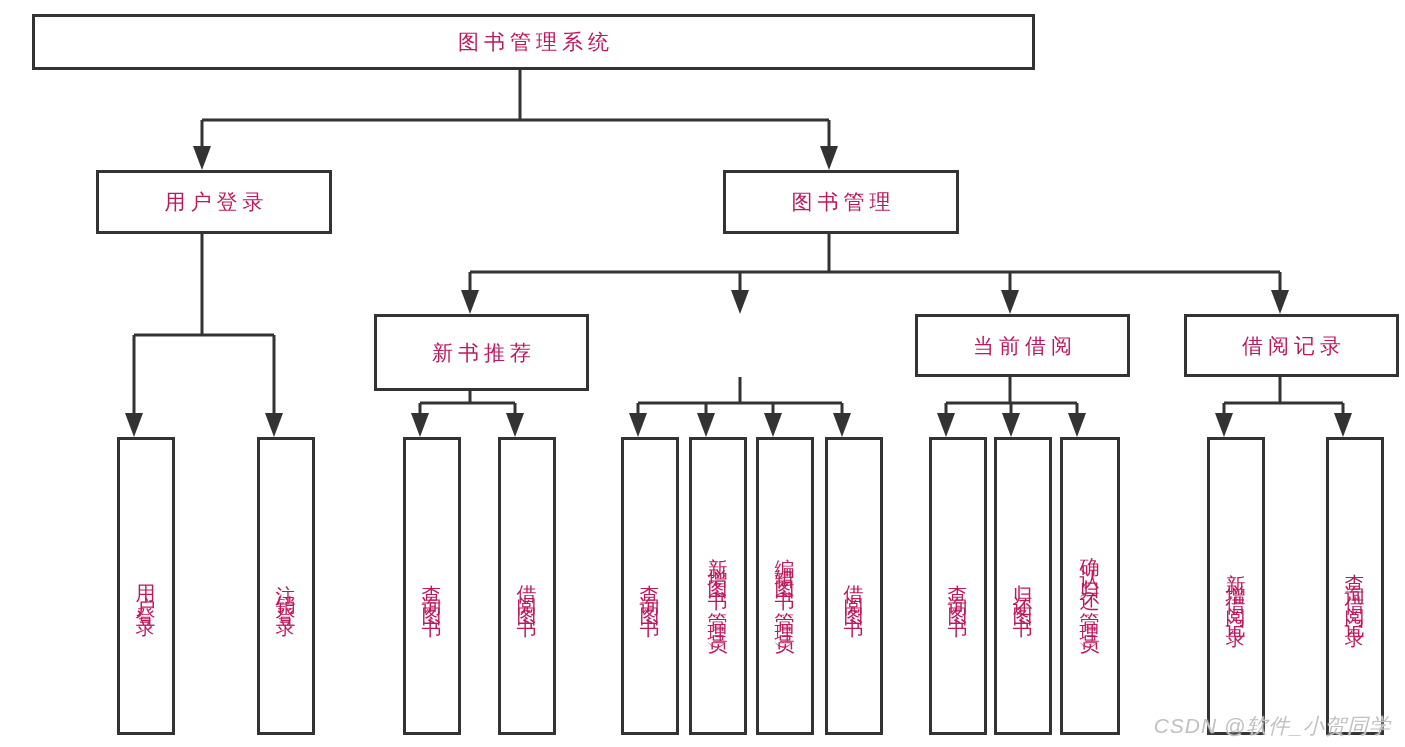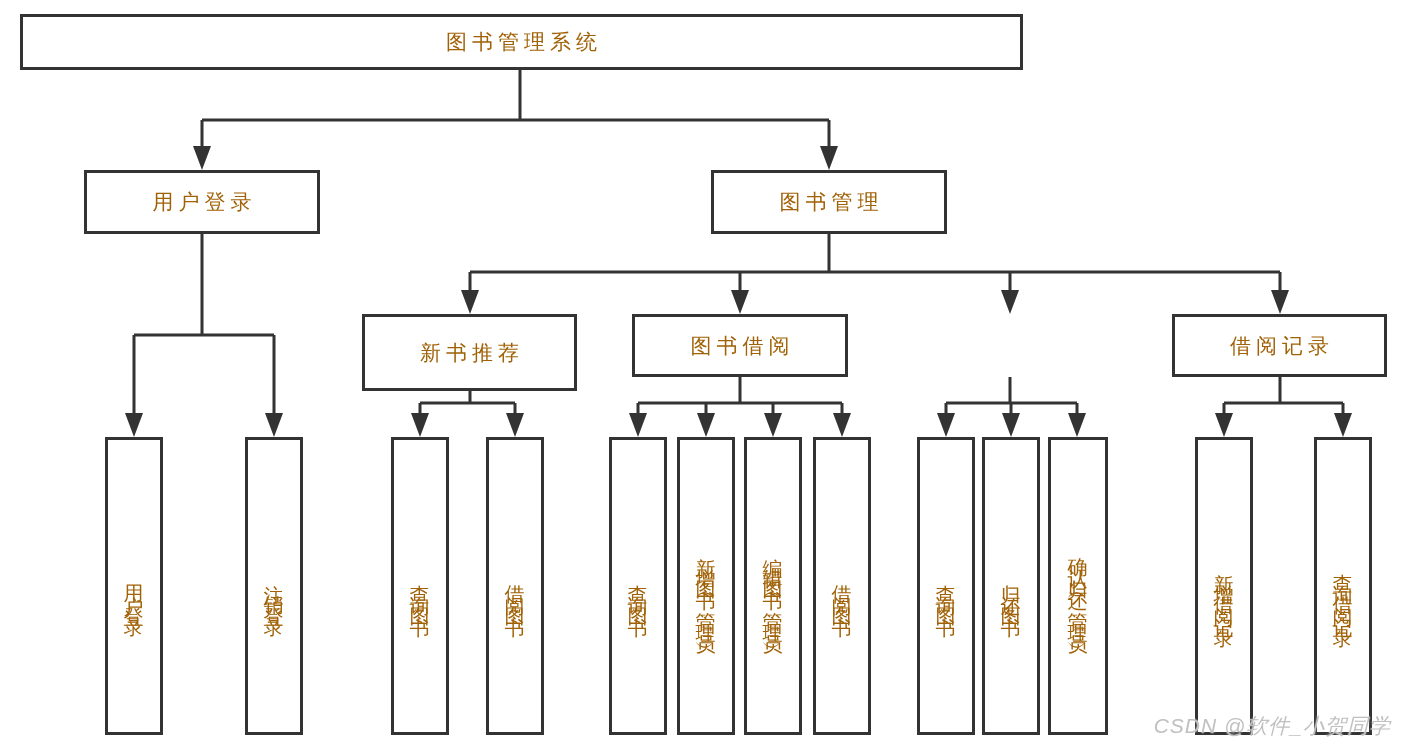--- a/index.html
+++ b/index.html
@@ -3,21 +3,21 @@
 <meta charset="utf-8">
 <style>
   html,body{margin:0;padding:0;background:#ffffff;}
   #stage{
     position:relative;width:1405px;height:747px;background:#ffffff;
     font-family:"Liberation Sans","DejaVu Sans",sans-serif;overflow:hidden;
   }
   #connectors{position:absolute;left:0;top:0;width:1405px;height:747px;pointer-events:none;}
   .box{
     position:absolute;box-sizing:border-box;border:3px solid #333333;background:#ffffff;
-    display:flex;align-items:center;justify-content:center;color:#a16207;
+    display:flex;align-items:center;justify-content:center;color:#be185d;margin-left:12px;
   }
   .h-box{font-size:21px;letter-spacing:5px;text-indent:5px;white-space:nowrap;}
   .v-box{
     writing-mode:vertical-rl;text-orientation:mixed;
     font-size:20px;letter-spacing:11px;line-height:1;
     padding-top:10px;
   }
   .watermark{
     position:absolute;right:14px;bottom:7px;
     font-size:21px;color:#c0c0c0;letter-spacing:1px;white-space:nowrap;
@@ -72,21 +72,21 @@
       <polygon points="1334,413 1352,413 1343,437"></polygon>
     </g>
   </svg>
 
   <div class="box h-box" style="left:20px;top:14px;width:1003px;height:56px;">图书管理系统</div>
 
   <div class="box h-box" style="left:84px;top:170px;width:236px;height:64px;">用户登录</div>
   <div class="box h-box" style="left:711px;top:170px;width:236px;height:64px;">图书管理</div>
 
   <div class="box h-box" style="left:362px;top:314px;width:215px;height:77px;">新书推荐</div>
-  <div class="box h-box" style="left:632px;top:314px;width:216px;height:63px;">图书借阅</div>
+  <div class="box h-box" style="left:903px;top:314px;width:215px;height:63px;">当前借阅</div>
   <div class="box h-box" style="left:1172px;top:314px;width:215px;height:63px;text-align:right;">借阅记录</div>
 
   <div class="box v-box" style="left:105px;top:437px;width:58px;height:298px;">用户登录</div>
   <div class="box v-box" style="left:245px;top:437px;width:58px;height:298px;">注销登录</div>
 
   <div class="box v-box" style="left:391px;top:437px;width:58px;height:298px;">查询图书</div>
   <div class="box v-box" style="left:486px;top:437px;width:58px;height:298px;">借阅图书</div>
 
   <div class="box v-box" style="left:609px;top:437px;width:58px;height:298px;">查询图书</div>
   <div class="box v-box" style="left:677px;top:437px;width:58px;height:298px;">新增图书（管理员）</div>

